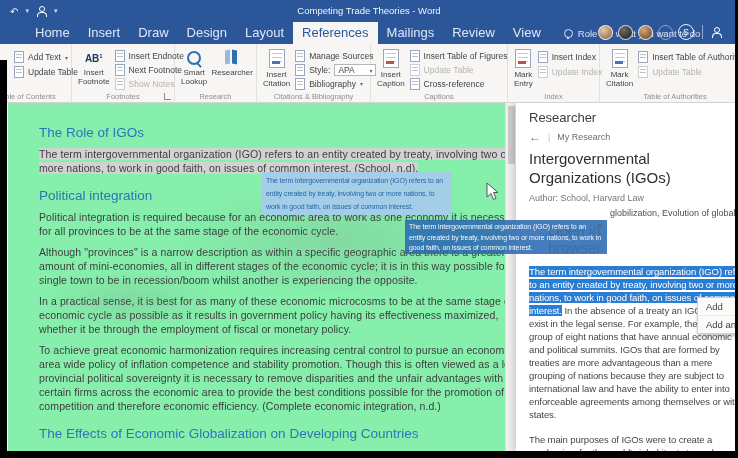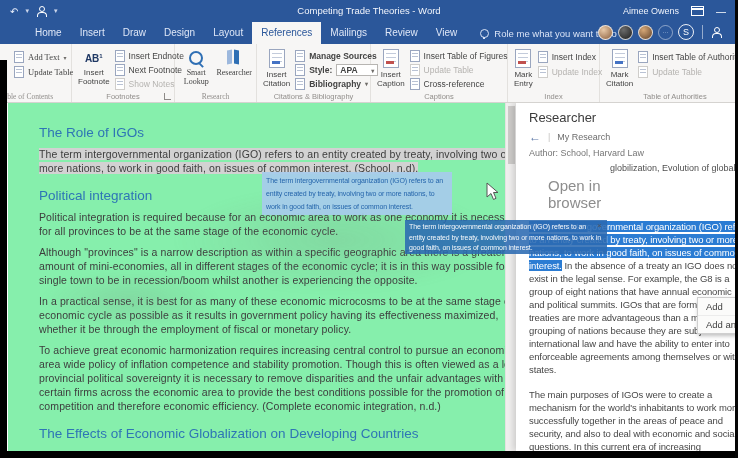--- a/index.html
+++ b/index.html
@@ -15,21 +15,21 @@
   .tb-user{font-size:9px;color:#eef2fb;}
   .rdi{width:11px;height:8px;border:1px solid #fff;position:relative;}
   .rdi::after{content:"";position:absolute;left:0;right:0;top:1px;height:2px;background:#fff;}
   .min{font-size:10px;color:#fff;}
   .p-ic{width:11px;height:11px;position:relative;display:inline-block;}
   .p-ic::before{content:"";position:absolute;left:3px;top:0;width:4px;height:4px;border:1px solid #fff;border-radius:50%;}
   .p-ic::after{content:"";position:absolute;left:1px;top:6px;width:8px;height:4px;border:1px solid #fff;border-bottom:none;border-radius:4px 4px 0 0;}
 
   
   .tabrow{position:absolute;left:0;top:22px;width:100%;height:22px;background:#2b579a;z-index:9;display:flex;align-items:stretch;padding-left:26px;box-sizing:border-box;}
-  .tab{padding:0 9px;line-height:22px;font-size:10px;color:#dfe7f7;white-space:nowrap;}
+  .tab{padding:0 9px;line-height:22px;font-size:13px;color:#dfe7f7;white-space:nowrap;}
   .tab.active{background:#f7f6f5;color:#2b579a;}
   .tellme{display:flex;align-items:center;gap:5px;margin-left:14px;color:#d9e3f6;font-size:9.5px;white-space:nowrap;}
   .bulb{width:7px;height:7px;border:1px solid #d9e3f6;border-radius:50%;position:relative;flex:none;}
   .bulb::after{content:"";position:absolute;left:2px;top:7px;width:2px;height:2px;background:#d9e3f6;}
   .avatars{position:absolute;right:16px;top:24px;display:flex;align-items:center;gap:5px;z-index:12;}
   .av{width:15px;height:15px;border-radius:50%;border:1px solid rgba(255,255,255,.75);box-sizing:border-box;}
   .av1{background:radial-gradient(circle at 35% 30%,#e8c9a8,#8a5d3b);}
   .av2{background:radial-gradient(circle at 35% 30%,#6b6b6b,#1d1d1d);}
   .av3{background:radial-gradient(circle at 35% 30%,#d7a877,#5f4028);}
   .av-more{width:13px;height:13px;border-radius:50%;border:1px solid rgba(255,255,255,.45);color:#cfe0f5;font-size:6px;display:flex;align-items:center;justify-content:center;}
@@ -120,25 +120,20 @@
 <div class="stage">
 
   <div class="titlebar">
     <div class="qat">
       <span>↶</span>
       <span class="caret">▾</span>
       <span class="p-ic"></span>
       <span class="caret">▾</span>
     </div>
     <div class="doc-title">Competing Trade Theories - Word</div>
-    <div class="tb-right">
-      <span class="tb-user">Aimee Owens</span>
-      <span class="rdi"></span>
-      <span class="min">—</span>
-    </div>
   </div>
 
   <div class="tabrow">
     <div class="tab">Home</div>
     <div class="tab">Insert</div>
     <div class="tab">Draw</div>
     <div class="tab">Design</div>
     <div class="tab">Layout</div>
     <div class="tab active">References</div>
     <div class="tab">Mailings</div>
@@ -155,21 +150,21 @@
     <span class="av av2"></span>
     <span class="av av3"></span>
     <span class="av-more">···</span>
     <span class="av-sk">S</span>
     <span class="vd"></span>
     <span class="p-ic"></span>
   </div>
 
   <div class="ribbon">
 
-    <div class="grp" style="width:64px;font-family:Liberation Serif, serif;">
+    <div class="grp" style="width:64px;">
       <div class="col" style="margin-top:2px;">
         <div class="sbtn">
           <span class="ic"></span>
           <span>Add Text</span>
           <span class="caret">▾</span>
         </div>
         <div class="sbtn">
           <span class="ic"></span>
           <span>Update Table</span>
         </div>
@@ -193,38 +188,38 @@
         </div>
         <div class="sbtn dis">
           <span class="ic"></span>
           <span>Show Notes</span>
         </div>
       </div>
       <div class="grp-label">Footnotes</div>
       <div class="launcher"></div>
     </div>
 
-    <div class="grp" style="width:82px;font-family:Liberation Serif, serif;">
+    <div class="grp" style="width:82px;">
       <div class="bbtn">
         <span class="mag"></span>
         <span>Smart Lookup</span>
       </div>
       <div class="bbtn" style="width:40px;">
         <span class="books"></span>
         <span>Researcher</span>
       </div>
       <div class="grp-label">Research</div>
     </div>
 
     <div class="grp" style="width:114px;">
       <div class="bbtn" style="width:34px;">
         <span class="icb blu"></span>
         <span>Insert Citation</span>
       </div>
-      <div class="col" style="margin-top:2px;font-weight:bold;">
+      <div class="col" style="margin-top:2px;">
         <div class="sbtn">
           <span class="ic"></span>
           <span>Manage Sources</span>
         </div>
         <div class="sbtn">
           <span class="ic"></span>
           <span>Style:</span>
           <span class="stylebox">
             <span>APA</span>
             <span class="caret">▾</span>
@@ -317,20 +312,21 @@
   </div>
 
   <div class="pane">
     <div class="pane-inner">
       <div class="pane-title">Researcher</div>
       <div class="backrow">
         <span class="arrow">←</span>
         <span class="sep">|</span>
         <span>My Research</span>
       </div>
+      <div class="art-title">Intergovernmental Organizations (IGOs)</div>
       <div class="author">Author: School, Harvard Law</div>
       <div class="topics">globilization, Evolution of globalization</div>
       <div class="openlink">Open in browser</div>
       <div class="pbody"><span class="sel">The term intergovernmental organization (IGO) refers to an entity created by treaty, involving two or more nations, to work in good faith, on issues of common interest.</span><span> In the absence of a treaty an IGO does not exist in the legal sense. For example, the G8 is a group of eight nations that have annual economic and political summits. IGOs that are formed by treaties are more advantageous than a mere grouping of nations because they are subject to international law and have the ability to enter into enforceable agreements among themselves or with states.</span></div>
       <div class="pbody second">The main purposes of IGOs were to create a mechanism for the world's inhabitants to work more successfully together in the areas of peace and security, and also to deal with economic and social questions. In this current era of increasing globalization and interdependence of nations, IGOs have come to play a very significant role in international relations.</div>
     </div>
   </div>
 
   <div class="ctxmenu">
     <div class="mi">Add</div>

